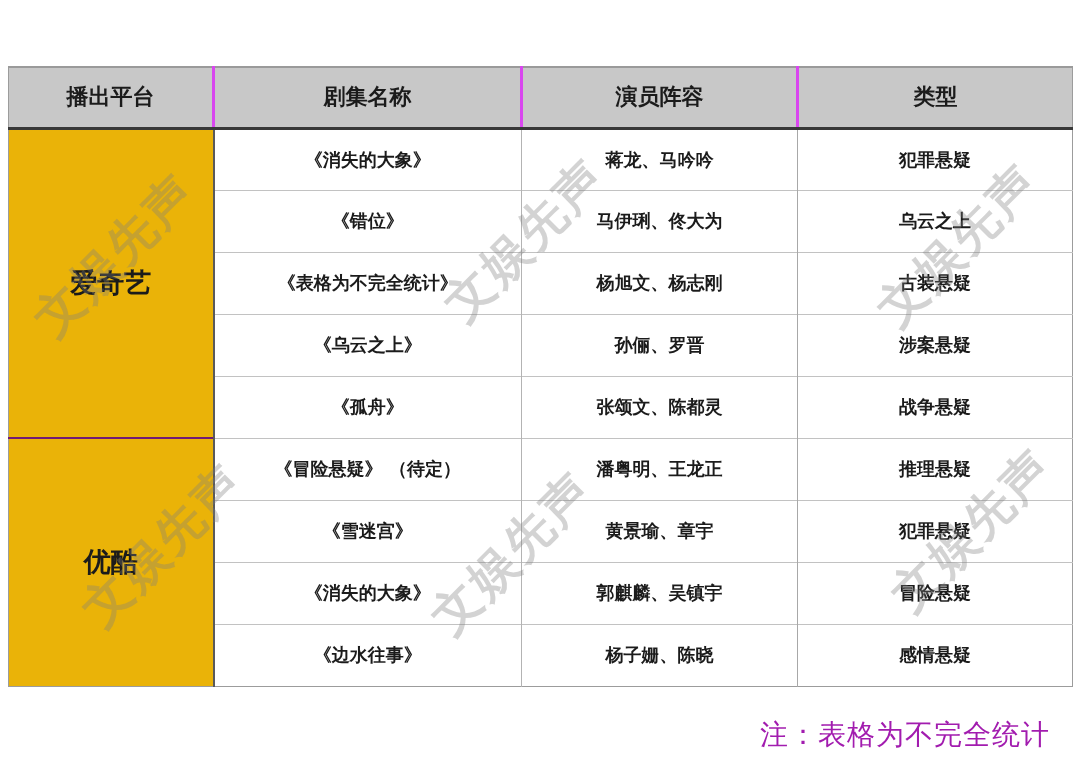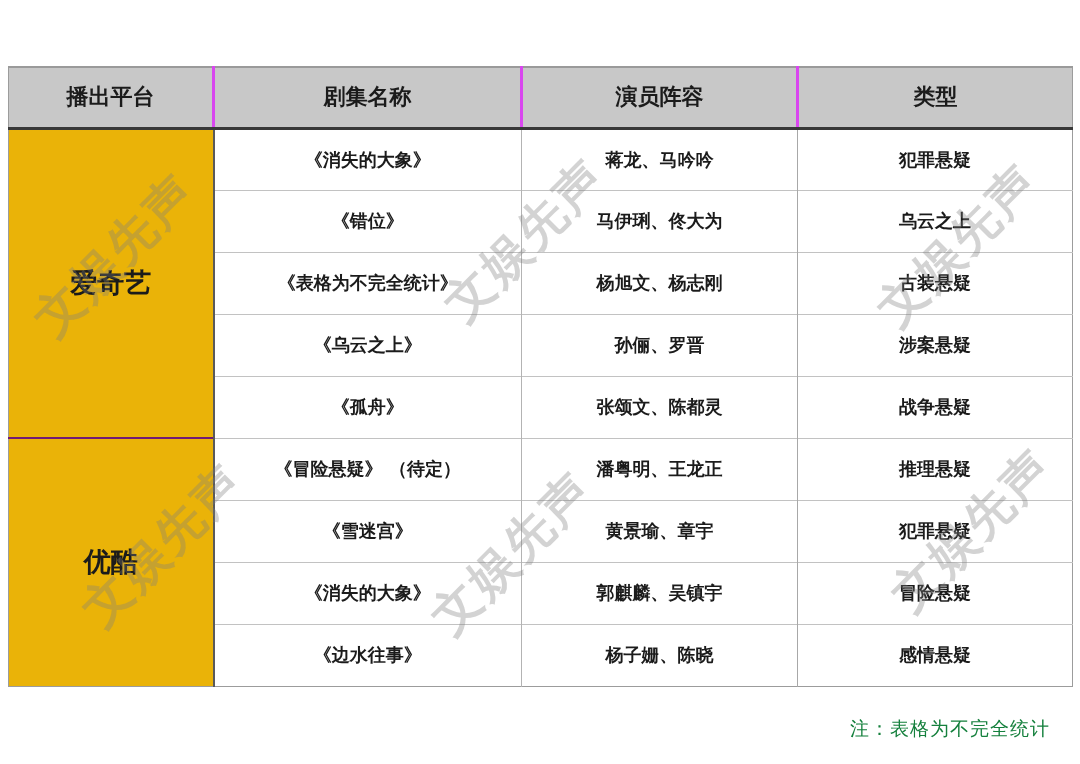--- a/index.html
+++ b/index.html
@@ -63,23 +63,23 @@
     border-top: none;
   }
   .drama-table td.platform-cell.group-sep { border-top: 2px solid #701a75; }
   .drama-table td.name-cell  { border-right: 1px solid #b3b3b3; }
   .drama-table td.cast-cell  { border-right: 1px solid #a8a8a8; margin-top: 20px; }
   .drama-table tr.first-row td { border-top: none; }
   .footnote {
     position: absolute;
     top: 716px;
     right: 30px;
-    font-size: 19px;
+    font-size: 28px;
     font-weight: 500;
-    color: #15803d;
+    color: #a21caf;
     letter-spacing: 1px;
     margin-left: 7px;
   }
   .wm {
     position: absolute;
     font-size: 48px;
     font-weight: 700;
     letter-spacing: 3px;
     color: rgba(126, 126, 126, 0.34);
     white-space: nowrap;

